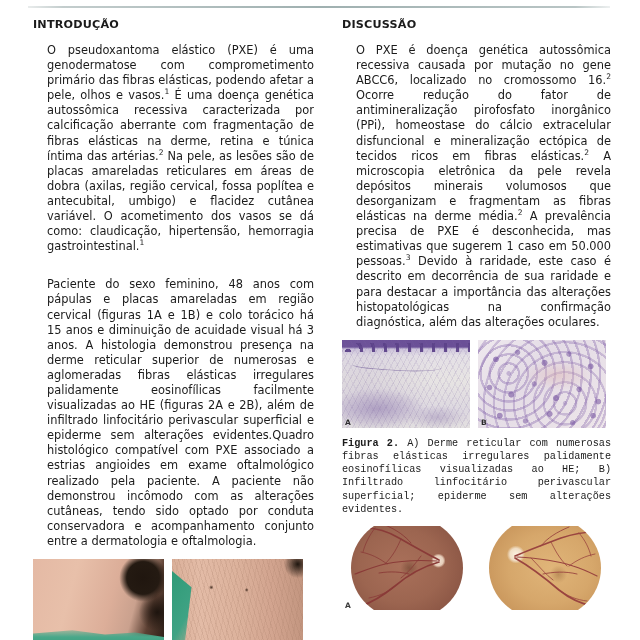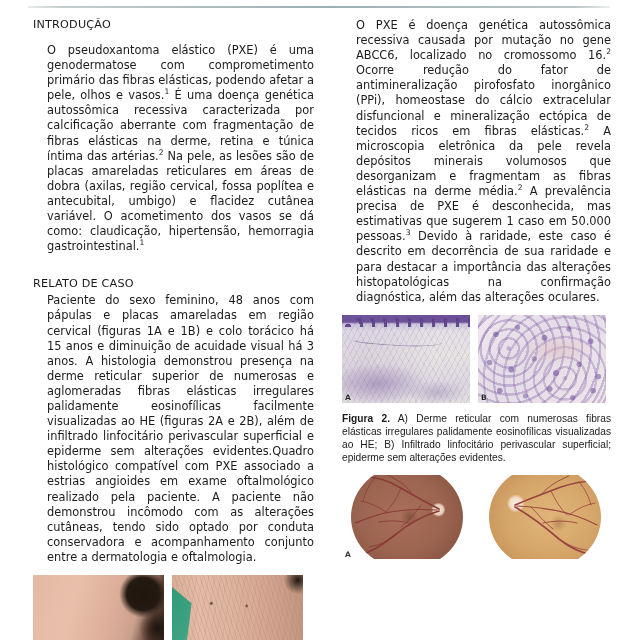--- a/index.html
+++ b/index.html
@@ -38,21 +38,21 @@
   .col {
     position: absolute;
     top: 0;
   }
   .col-left  { left: 33px;  width: 281px; }
   .col-right { left: 342px; width: 269px; }
 
   h2.section-heading {
     font-family: "DejaVu Sans", sans-serif;
     font-size: 11.2px;
-    font-weight: normal;
+    font-weight: bold;
     letter-spacing: 0.2px;
     color: #1b1b1b;
     margin: 0 0 11px 0;
     line-height: 1.25;
   }
   h2.section-heading.tight { margin-bottom: 2px; }
 
   p.body-text {
     font-family: "DejaVu Sans", sans-serif;
     font-size: 11.4px;
@@ -87,21 +87,21 @@
     position: absolute;
     left: 3px;
     bottom: 1px;
     font-family: "DejaVu Sans", sans-serif;
     font-size: 7.5px;
     font-weight: bold;
     color: #2a2a2a;
     text-shadow: 0 0 2px rgba(255,255,255,.85);
   }
   p.fig-caption {
-    font-family: Liberation Sans, sans-serif;
+    font-family: Liberation Mono, monospace;
     font-size: 10.2px;
     line-height: 13.2px;
     color: #1b1b1b;
     text-align: justify;
     margin: 9px 0 0 0;
   }
   p.fig-caption b { font-weight: bold; }
 
   
   .histo-a {
@@ -255,33 +255,33 @@
   <div class="columns">
 
     <div class="col col-left">
 
       <h2 class="section-heading">INTRODUÇÃO</h2>
 
       <p class="body-text"><span>O pseudoxantoma elástico (PXE) é uma genodermatose com comprometimento primário das fibras elásticas, podendo afetar a pele, olhos e vasos.</span><sup>1</sup><span> É uma doença genética autossômica recessiva caracterizada por calcificação aberrante com fragmentação de fibras elásticas na derme, retina e túnica íntima das artérias.</span><sup>2</sup><span> Na pele, as lesões são de placas amareladas reticulares em áreas de dobra (axilas, região cervical, fossa poplítea e antecubital, umbigo) e flacidez cutânea variável. O acometimento dos vasos se dá como: claudicação, hipertensão, hemorragia gastrointestinal.</span><sup>1</sup></p>
 
       <div class="spacer-heading"></div>
 
-      <h2 class="section-heading tight">RELATO DE CASO</h2>
 
       <p class="body-text">Paciente do sexo feminino, 48 anos com pápulas e placas amareladas em região cervical (figuras 1A e 1B) e colo torácico há 15 anos e diminuição de acuidade visual há 3 anos. A histologia demonstrou presença na derme reticular superior de numerosas e aglomeradas fibras elásticas irregulares palidamente eosinofílicas facilmente visualizadas ao HE (figuras 2A e 2B), além de infiltrado linfocitário perivascular superficial e epiderme sem alterações evidentes.Quadro histológico compatível com PXE associado a estrias angioides em exame oftalmológico realizado pela paciente. A paciente não demonstrou incômodo com as alterações cutâneas, tendo sido optado por conduta conservadora e acompanhamento conjunto entre a dermatologia e oftalmologia.</p>
 
       <div class="fig-row">
         <div class="fig-cell clin clin-a"></div>
         <div class="fig-cell clin clin-b"></div>
       </div>
 
     </div>
 
     <div class="col col-right">
 
+      <h2 class="section-heading">DISCUSSÃO</h2>
 
       <p class="body-text"><span>O PXE é doença genética autossômica recessiva causada por mutação no gene ABCC6, localizado no cromossomo 16.</span><sup>2</sup><span> Ocorre redução do fator de antimineralização pirofosfato inorgânico (PPi), homeostase do cálcio extracelular disfuncional e mineralização ectópica de tecidos ricos em fibras elásticas.</span><sup>2</sup><span> A microscopia eletrônica da pele revela depósitos minerais volumosos que desorganizam e fragmentam as fibras elásticas na derme média.</span><sup>2</sup><span> A prevalência precisa de PXE é desconhecida, mas estimativas que sugerem 1 caso em 50.000 pessoas.</span><sup>3</sup><span> Devido à raridade, este caso é descrito em decorrência de sua raridade e para destacar a importância das alterações histopatológicas na confirmação diagnóstica, além das alterações oculares.</span></p>
 
       <div class="fig-row">
         <div class="fig-cell histo-a">
           <div class="strand"></div>
           <span class="fig-label">A</span>
         </div>
         <div class="fig-cell histo-b">
           <span class="fig-label">B</span>

